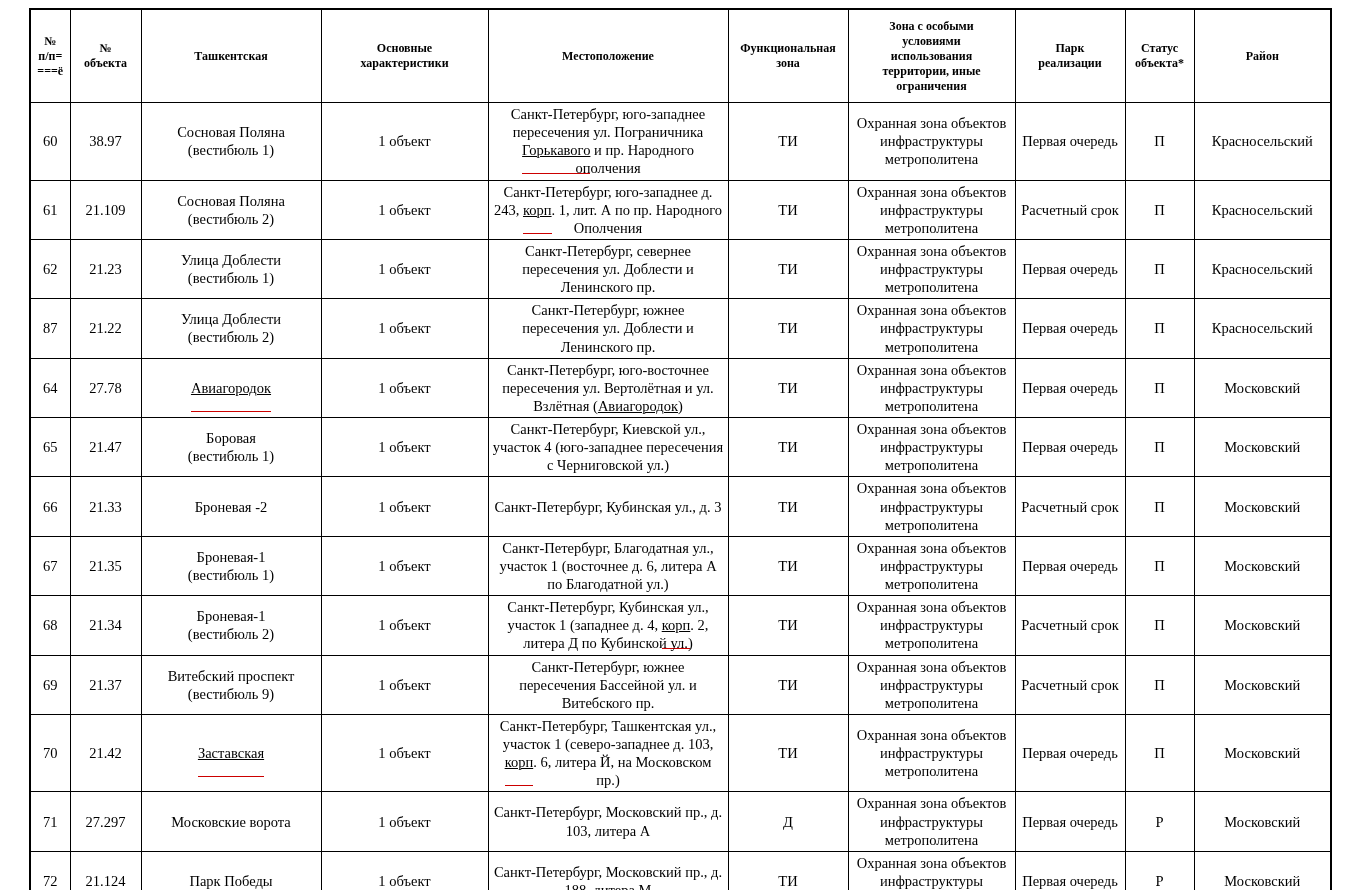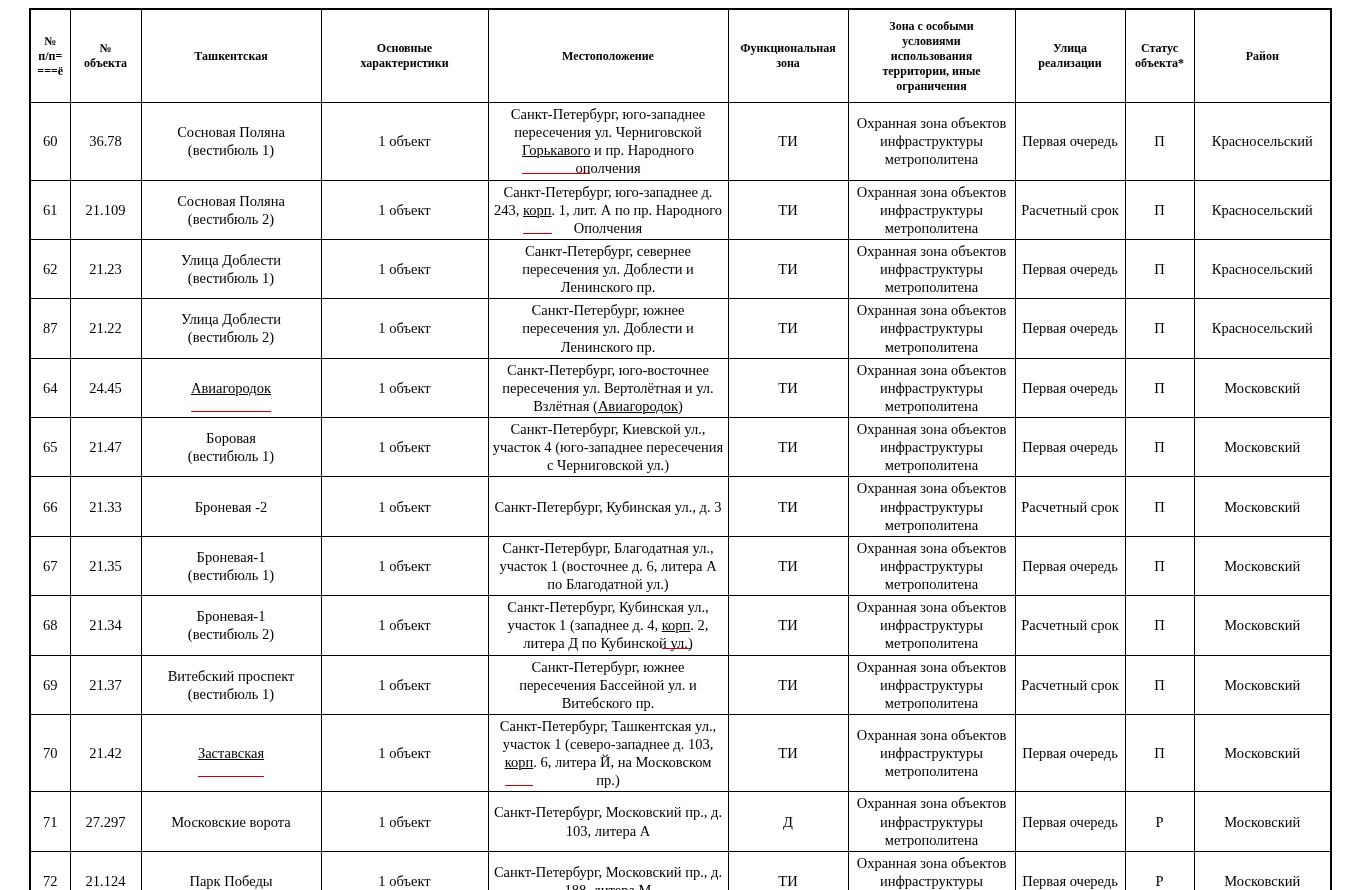--- a/index.html
+++ b/index.html
@@ -77,35 +77,35 @@
         <th>Основные
 характеристики</th>
         <th>Местоположение</th>
         <th>Функциональная
 зона</th>
         <th>Зона с особыми
 условиями
 использования
 территории, иные
 ограничения</th>
-        <th>Улица
+        <th>Парк
 реализации</th>
         <th>Статус
 объекта*</th>
         <th>Район</th>
       </tr>
     </thead>
     <tbody id="table-body">
         <tr>
           <td>60</td>
-          <td>36.78</td>
+          <td>38.97</td>
           <td><span>Сосновая Поляна
 (вестибюль 1)</span></td>
           <td>1 объект</td>
-          <td><span>Санкт-Петербург, юго-западнее пересечения ул. Черниговской </span><span class="sp">Горькавого</span><span> и пр. Народного ополчения</span></td>
+          <td><span>Санкт-Петербург, юго-западнее пересечения ул. Пограничника </span><span class="sp">Горькавого</span><span> и пр. Народного ополчения</span></td>
           <td>ТИ</td>
           <td>Охранная зона объектов инфраструктуры метрополитена</td>
           <td>Первая очередь</td>
           <td>П</td>
           <td>Красносельский</td>
         </tr>
         <tr>
           <td>61</td>
           <td>21.109</td>
           <td><span>Сосновая Поляна
@@ -139,21 +139,21 @@
           <td>1 объект</td>
           <td><span>Санкт-Петербург, южнее пересечения ул. Доблести и Ленинского пр.</span></td>
           <td>ТИ</td>
           <td>Охранная зона объектов инфраструктуры метрополитена</td>
           <td>Первая очередь</td>
           <td>П</td>
           <td>Красносельский</td>
         </tr>
         <tr>
           <td>64</td>
-          <td>24.45</td>
+          <td>27.78</td>
           <td><span class="sp">Авиагородок</span></td>
           <td>1 объект</td>
           <td><span>Санкт-Петербург, юго-восточнее пересечения ул. Вертолётная и ул. Взлётная (</span><span class="sp">Авиагородок</span><span>)</span></td>
           <td>ТИ</td>
           <td>Охранная зона объектов инфраструктуры метрополитена</td>
           <td>Первая очередь</td>
           <td>П</td>
           <td>Московский</td>
         </tr>
         <tr>
@@ -204,21 +204,21 @@
           <td>ТИ</td>
           <td>Охранная зона объектов инфраструктуры метрополитена</td>
           <td>Расчетный срок</td>
           <td>П</td>
           <td>Московский</td>
         </tr>
         <tr>
           <td>69</td>
           <td>21.37</td>
           <td><span>Витебский проспект
-(вестибюль 1)</span></td>
+(вестибюль 9)</span></td>
           <td>1 объект</td>
           <td><span>Санкт-Петербург, южнее пересечения Бассейной ул. и Витебского пр.</span></td>
           <td>ТИ</td>
           <td>Охранная зона объектов инфраструктуры метрополитена</td>
           <td>Расчетный срок</td>
           <td>П</td>
           <td>Московский</td>
         </tr>
         <tr>
           <td>70</td>

